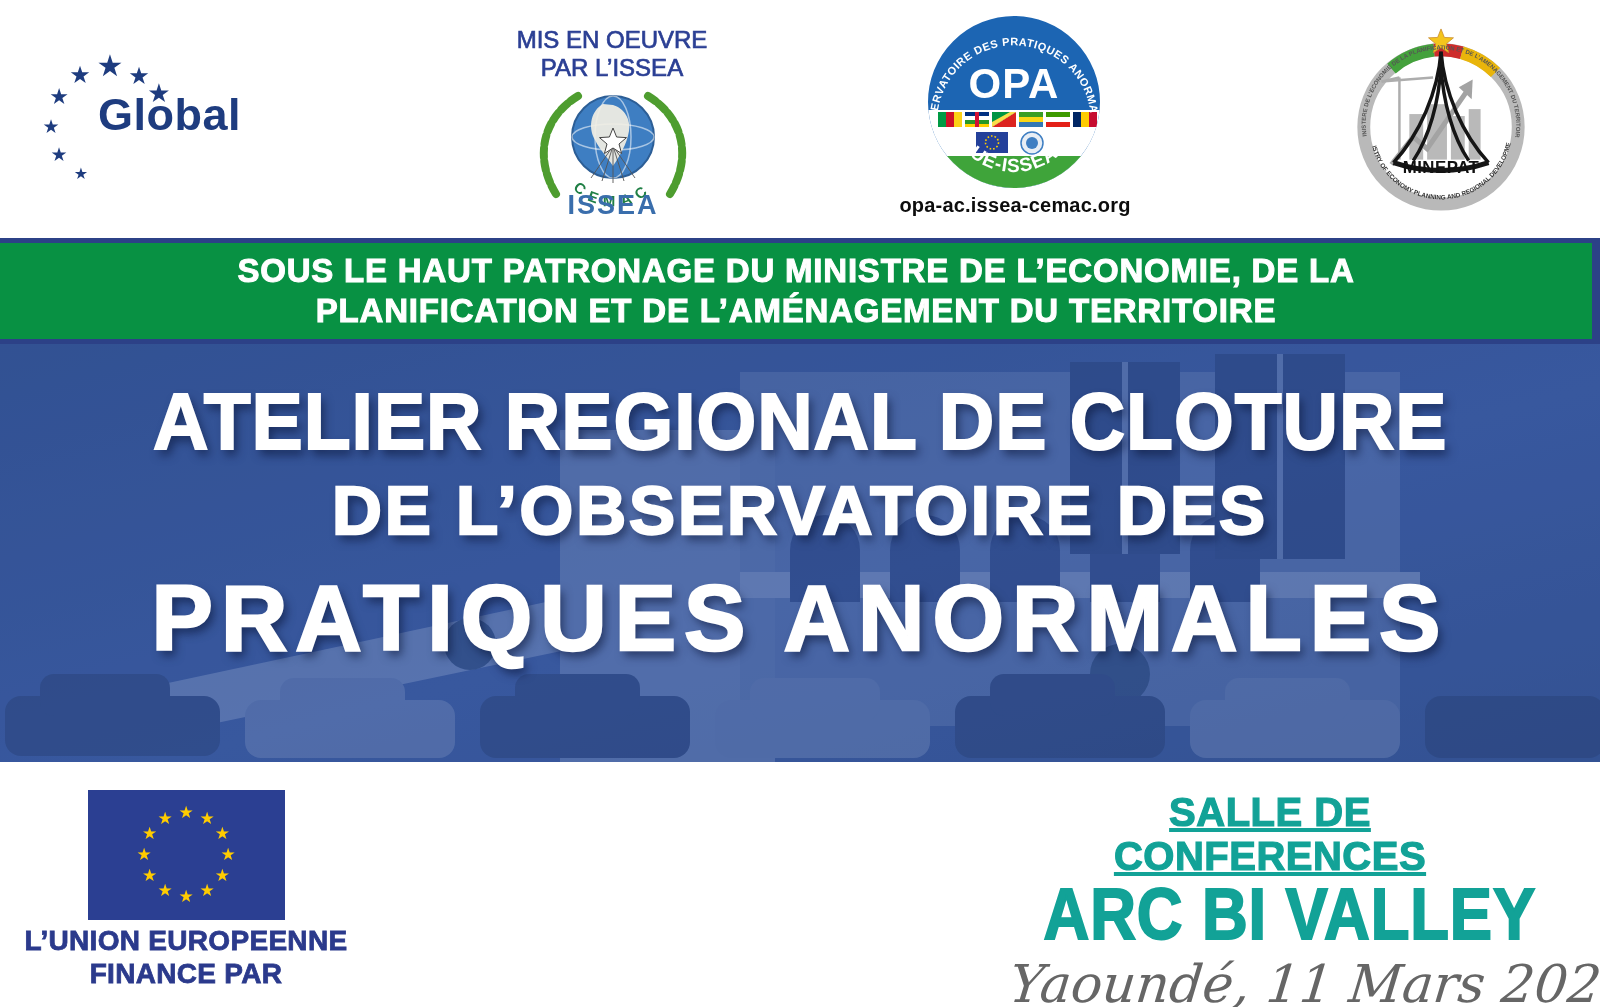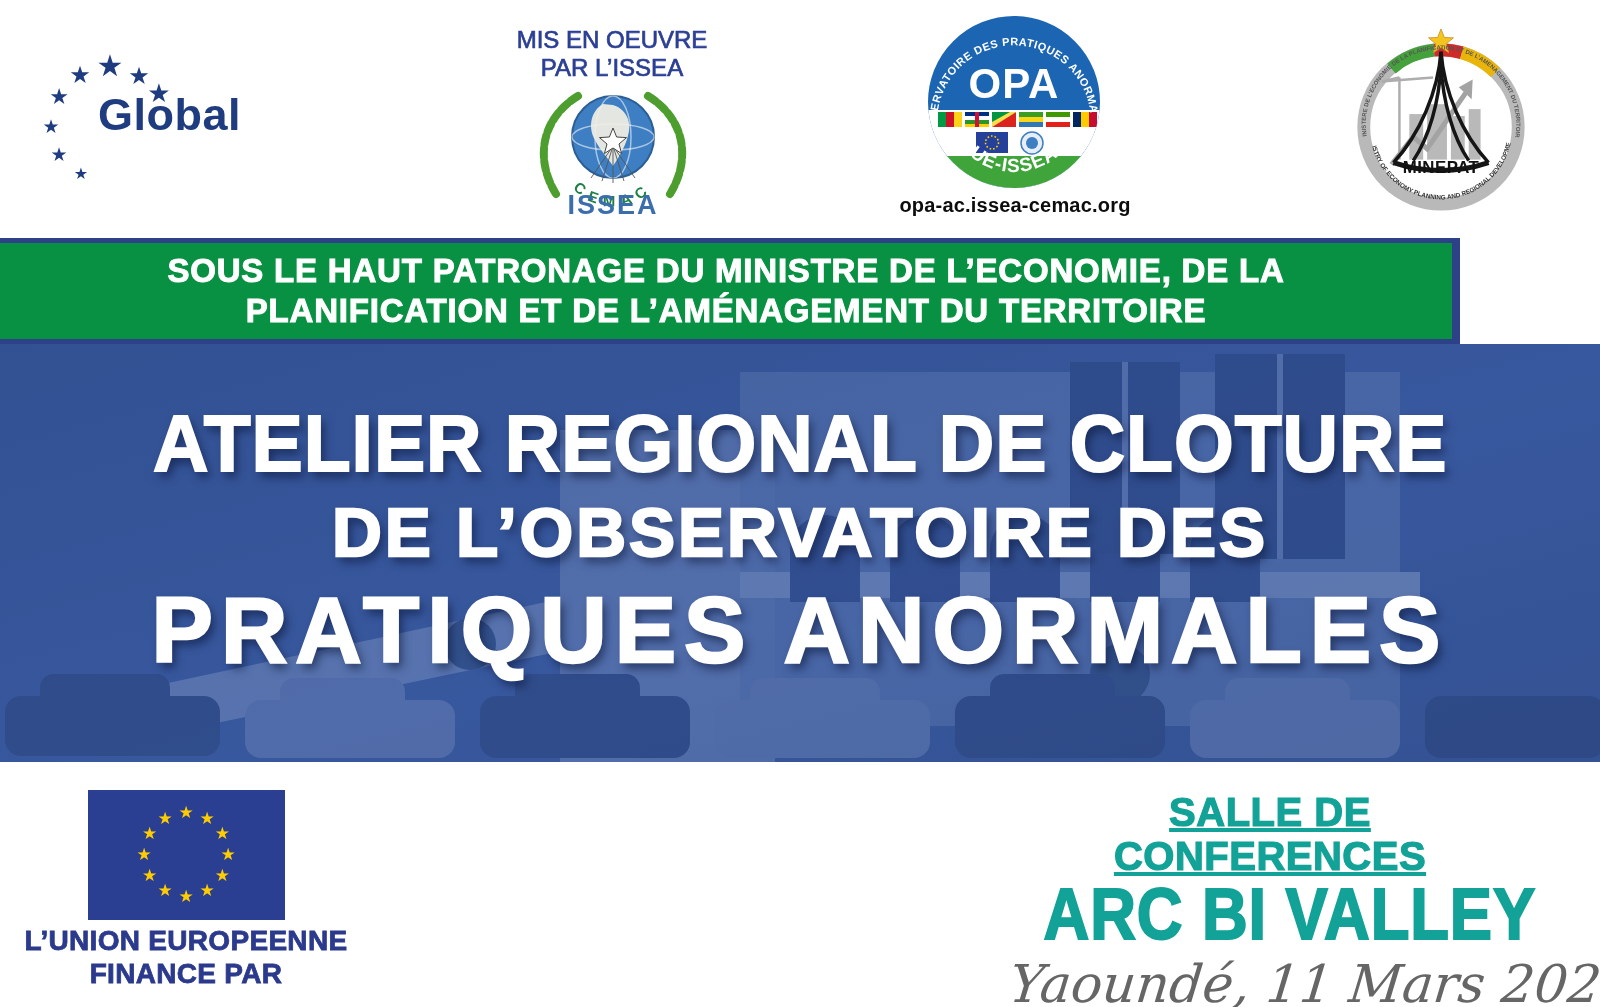--- a/index.html
+++ b/index.html
@@ -13,35 +13,35 @@
            color:#1E3C7F;letter-spacing:.5px;}
   .issea-cap{position:absolute;left:492px;top:26px;width:240px;text-align:center;font-size:24px;
              line-height:28px;font-weight:400;color:#2B3F94;-webkit-text-stroke:.7px #2B3F94;}
   .issea-svg{position:absolute;left:518px;top:82px;}
   .opa-svg{position:absolute;left:924px;top:12px;}
   .opa-site{position:absolute;left:870px;top:194px;width:290px;text-align:center;font-size:20px;
             font-weight:700;color:#0d0d0d;letter-spacing:.2px;}
   .minepat-svg{position:absolute;left:1342px;top:18px;}
 
   
-  .patron{position:absolute;top:238px;left:0;width:1460px;height:106px;background:#2C4187;}
+  .patron{position:absolute;top:238px;left:0;width:1600px;height:106px;background:#2C4187;}
   .patron-green{position:absolute;top:5px;bottom:5px;left:0;right:8px;background:#089143;
                 color:#fff;text-align:center;font-weight:700;font-size:33px;line-height:40px;
                 padding-top:8px;letter-spacing:.8px;-webkit-text-stroke:1px #ffffff;}
 
   
   .band{position:absolute;top:344px;left:0;width:1600px;height:418px;overflow:hidden;}
   .band svg.bg{position:absolute;left:0;top:0;}
   .title{position:absolute;top:0;left:0;width:1600px;height:487px;box-sizing:border-box;
-         padding-top:58px;display:flex;flex-direction:column;align-items:center;}
+         padding-top:36px;display:flex;flex-direction:column;align-items:center;}
   .tline{color:#fff;font-weight:700;white-space:nowrap;line-height:1.04;
          text-shadow:4px 6px 10px rgba(5,15,45,.55);display:inline-block;}
   .t1{font-size:80px;letter-spacing:1px;transform:scaleX(.96);-webkit-text-stroke:2px #fff;}
   .t2{font-size:69px;letter-spacing:3px;margin-top:12px;-webkit-text-stroke:2.4px #fff;}
-  .t3{font-size:92px;letter-spacing:8px;margin-top:14px;-webkit-text-stroke:2.4px #fff;}
+  .t3{font-size:92px;letter-spacing:8px;margin-top:24px;-webkit-text-stroke:2.4px #fff;}
 
   
   .euflag{position:absolute;left:88px;top:790px;width:197px;height:130px;background:#2B3F92;}
   .eu-star{position:absolute;color:#FFCC00;font-size:17px;transform:translate(-50%,-50%);line-height:1;}
   .fin{position:absolute;left:18px;top:924px;width:336px;text-align:center;color:#2B3A8C;
        font-weight:700;font-size:28px;line-height:33px;letter-spacing:.3px;
        -webkit-text-stroke:.8px #2B3A8C;}
   .venue{position:absolute;left:1010px;top:790px;width:520px;text-align:center;}
   .v1{color:#12A297;font-size:40px;font-weight:700;letter-spacing:.5px;line-height:44px;text-decoration:underline;
       -webkit-text-stroke:1.2px #12A297;}

